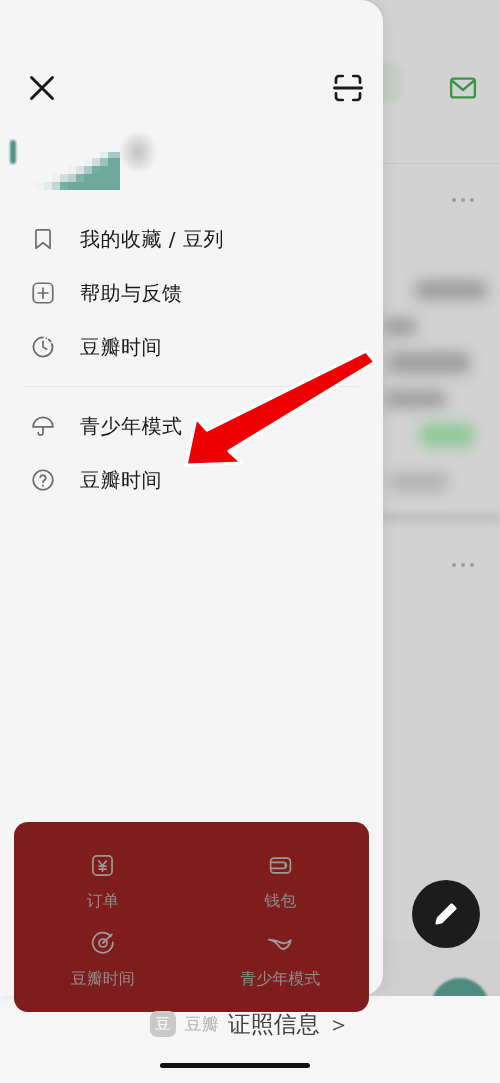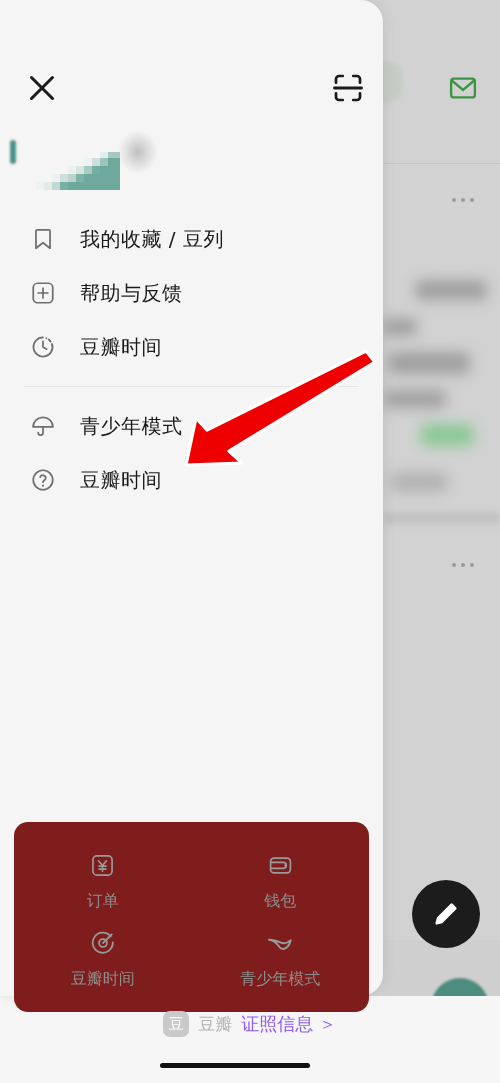--- a/index.html
+++ b/index.html
@@ -68,21 +68,21 @@
   .grid-icon { height:34px; display:flex; align-items:center; justify-content:center; margin-bottom:9px; }
   .grid-label { font-size:16px; color:#8d8d8d; font-family:"DejaVu Sans","Liberation Sans",sans-serif; }
 
   
   .footer { position:absolute; left:0; top:1004px; width:500px; height:40px;
             display:flex; align-items:center; justify-content:center; gap:9px; }
   .footer-logo { width:26px; height:26px; border-radius:7px; background:#c9c9c9;
                  display:flex; align-items:center; justify-content:center;
                  color:#fff; font-size:15px; font-family:"DejaVu Sans",sans-serif; }
   .footer-brand { font-size:17px; color:#b4b4b4; font-family:"DejaVu Sans","Liberation Sans",sans-serif; }
-  .footer-link { font-size:18px; color:#8b5cf6; margin-left:0; cursor:pointer;
+  .footer-link { font-size:23px; color:#404040; margin-left:0; cursor:pointer;
                  font-family:"DejaVu Sans","Liberation Sans",sans-serif; }
   .home-indicator { position:absolute; left:160px; top:1063px; width:150px; height:5px;
                     background:#111; border-radius:3px; }
 
   
   .arrow-overlay { position:absolute; left:0; top:0; width:500px; height:1083px; pointer-events:none; }
 </style>
 </head>
 <body>
 

